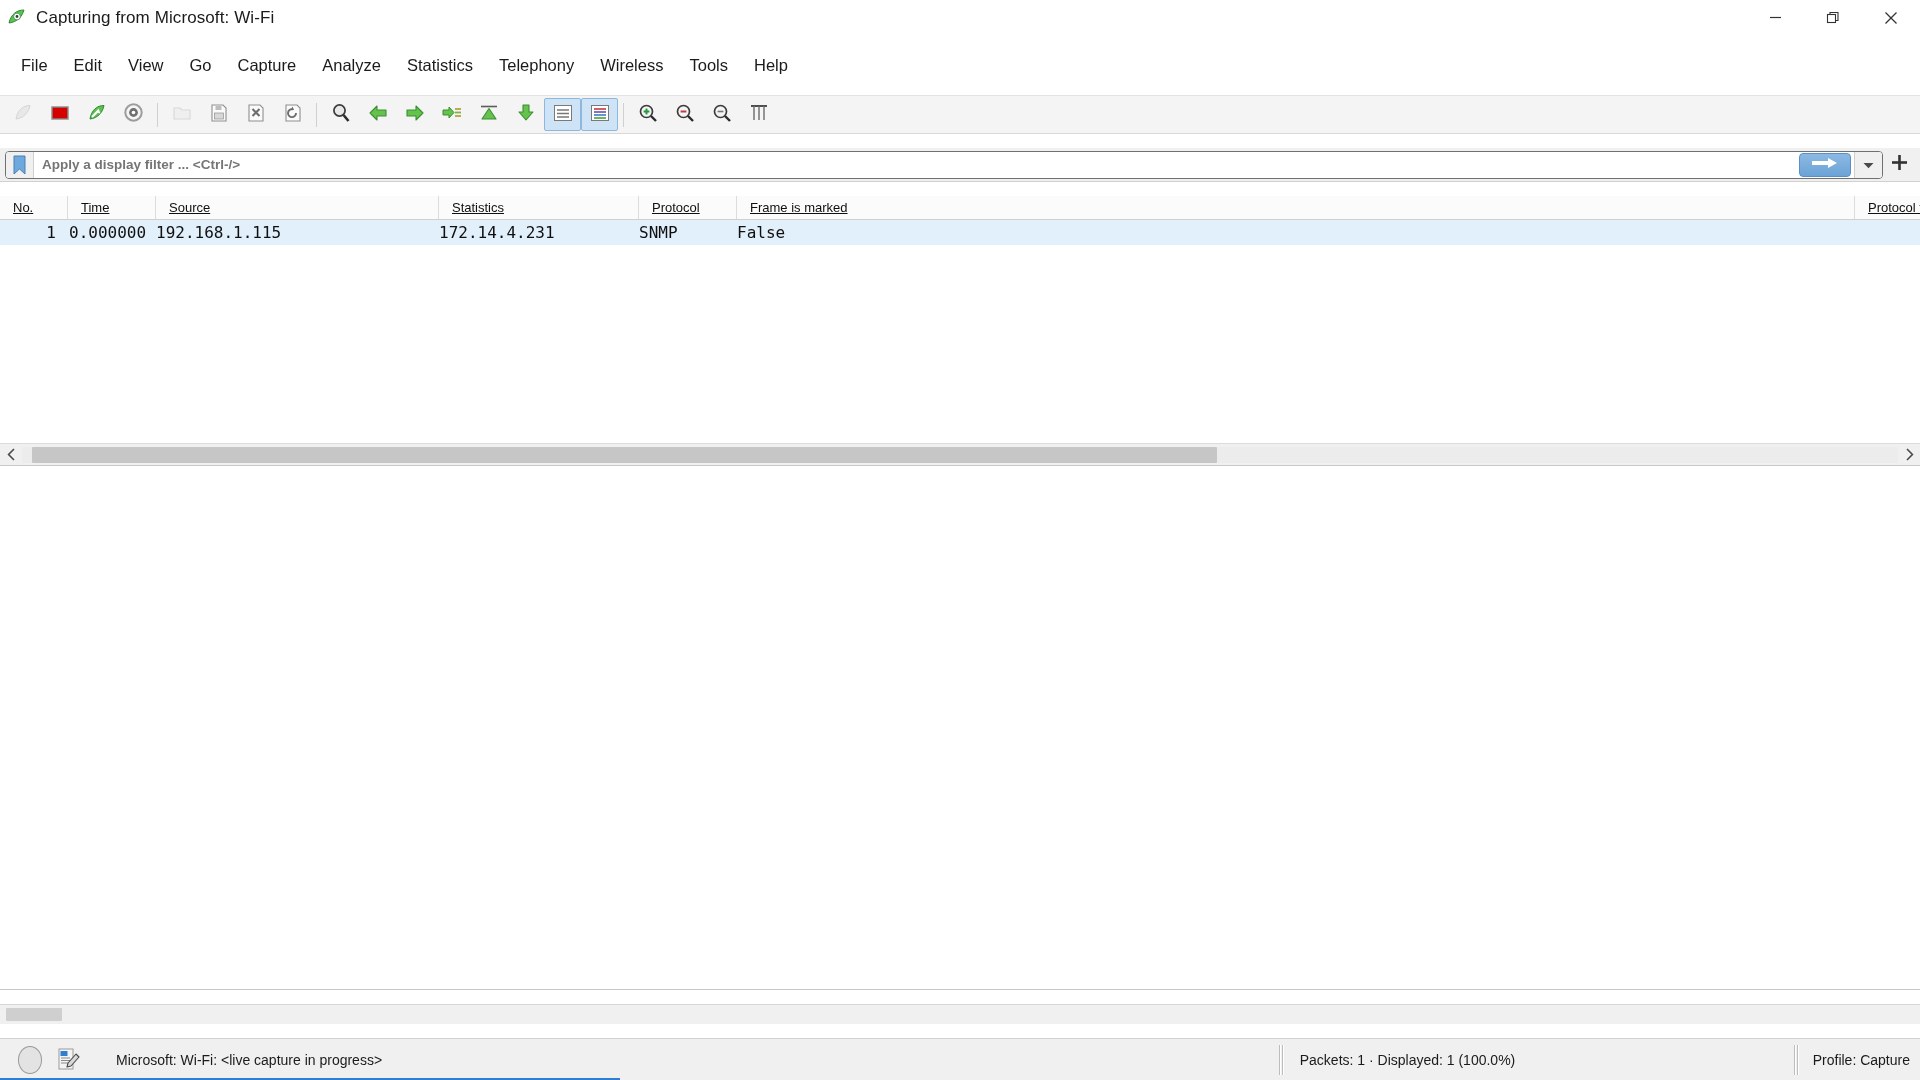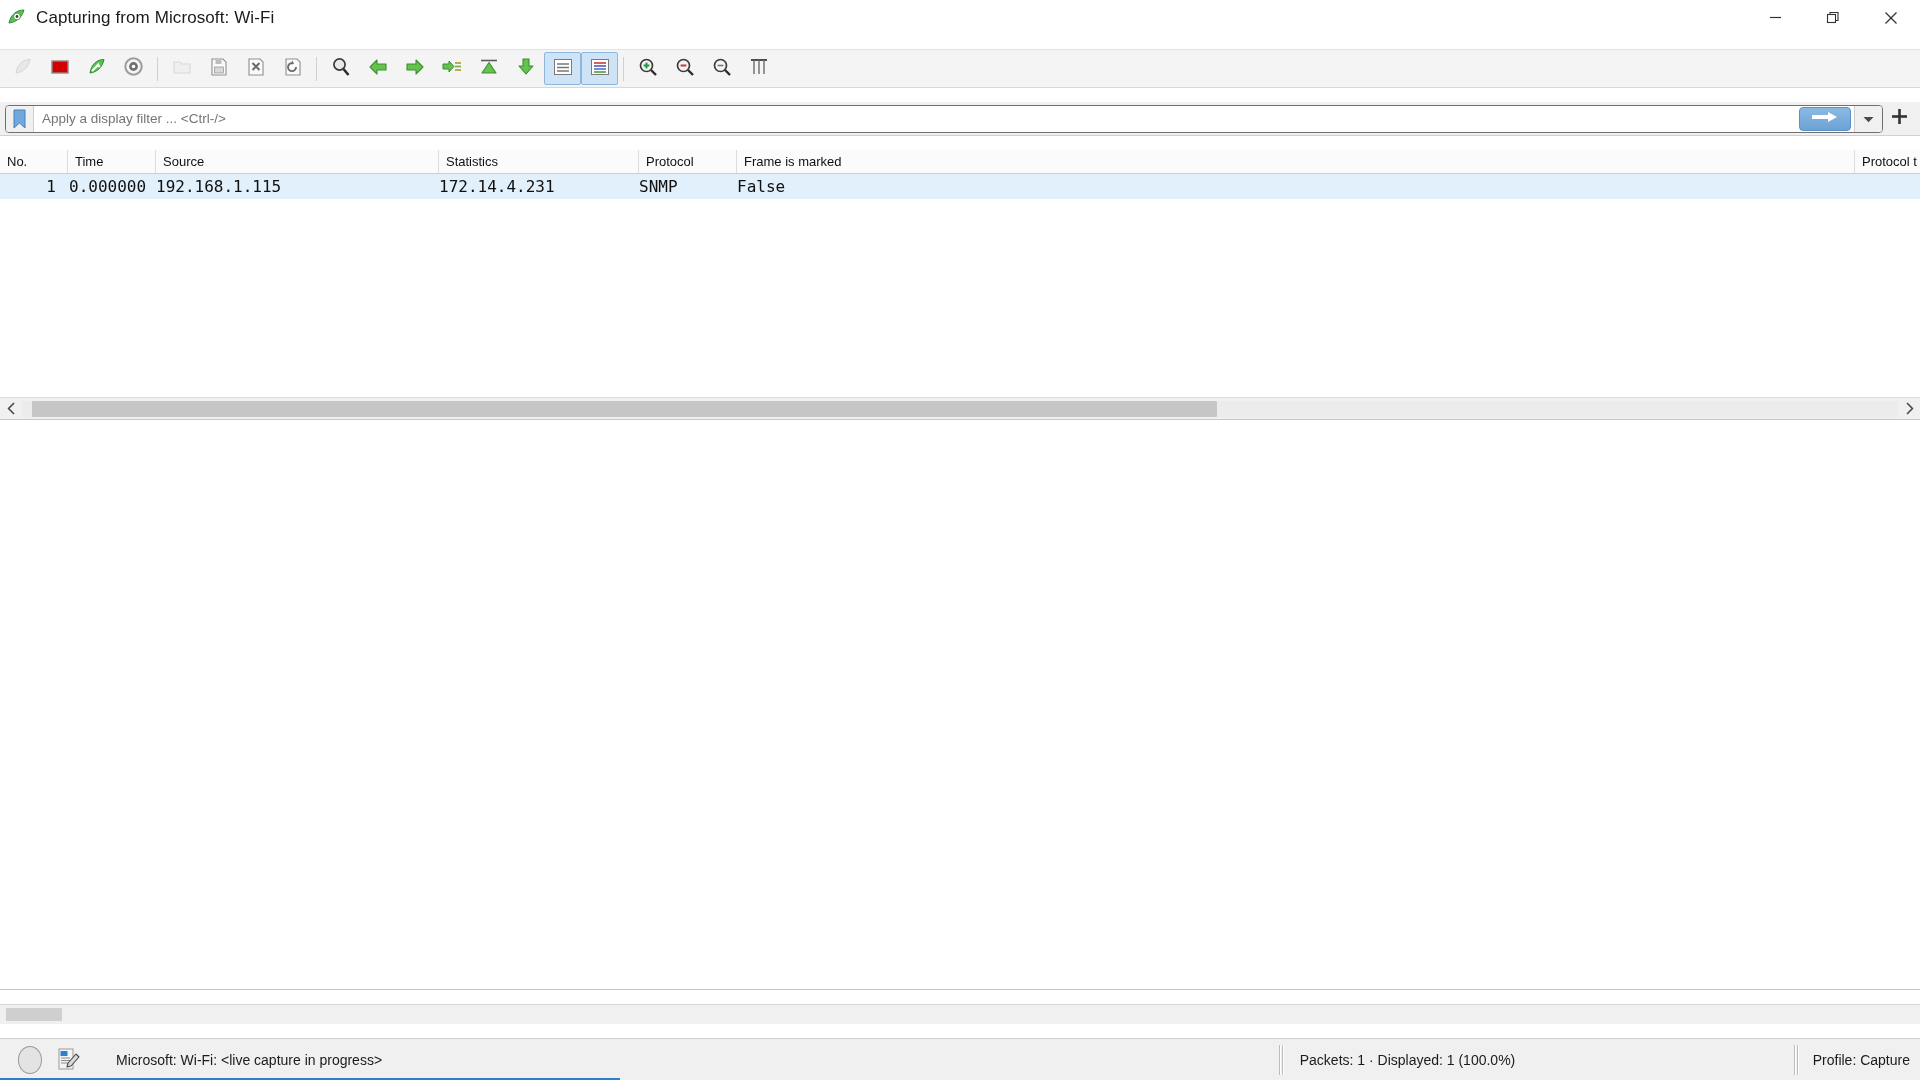--- a/index.html
+++ b/index.html
@@ -49,39 +49,39 @@
     border:1px solid #707070; border-radius:4px;
     display:flex; align-items:center; overflow:hidden;
   }
   .bookmark {
     width:28px; height:26px; display:flex; align-items:center; justify-content:center;
     background:#f0f0f0; border-right:1px solid #cfcfcf; flex:0 0 auto;
   }
   .filter-input {
     flex:1 1 auto; border:none; outline:none; height:24px;
     font-size:13.5px; color:#8a8a8a; background:transparent;
-    font-family:"Liberation Sans", sans-serif; padding-left:8px;
+    font-family:"Liberation Sans", sans-serif; padding-left:8px;font-weight:bold;
   }
   .filter-arrow-btn {
     width:52px; height:24px; margin-right:3px; flex:0 0 auto;
     background:linear-gradient(#8cb9e3,#6ba3d6); border:1px solid #5b90c4; border-radius:4px;
     display:flex; align-items:center; justify-content:center;
   }
   .filter-dd {
     width:28px; height:26px; flex:0 0 auto; display:flex; align-items:center; justify-content:center;
     background:#f0f0f0; border-left:1px solid #cfcfcf;
   }
   .filter-plus { width:32px; height:28px; display:flex; align-items:center; justify-content:center; flex:0 0 auto; }
 
   
   .packet-pane { height:270px; min-height:270px; display:flex; flex-direction:column; background:#fff; border-bottom:1px solid #c8c8c8; }
   .col-head { height:24px; min-height:24px; display:flex; background:#fbfbfb; border-bottom:1px solid #cfcfcf; }
   .ch {
     font-size:13px; color:#101010; display:flex; align-items:center;
-    padding-left:7px; border-right:1px solid #dcdcdc; overflow:hidden; white-space:nowrap; flex:0 0 auto;
+    padding-left:13px; border-right:1px solid #dcdcdc; overflow:hidden; white-space:nowrap; flex:0 0 auto;text-decoration:underline;
   }
   .plist { flex:1 1 auto; position:relative; overflow:hidden; background:#fff; }
   .prow { height:25px; display:flex; align-items:center; background:#e2f0fb; }
   .pc {
     font-family:"DejaVu Sans Mono","Liberation Mono",monospace;
     font-size:16px; color:#101010; white-space:nowrap; overflow:hidden; flex:0 0 auto;
   }
   .pc.r { text-align:right; }
 
   .hscroll { height:22px; min-height:22px; background:#f0f0f0; display:flex; align-items:center; border-top:1px solid #dcdcdc; }
@@ -135,20 +135,33 @@
       </div>
       <div class="win-btn close">
         <svg width="14" height="14" viewBox="0 0 14 14">
           <line x1="1.5" y1="1.5" x2="12.5" y2="12.5" stroke="#333" stroke-width="1.2"></line>
           <line x1="12.5" y1="1.5" x2="1.5" y2="12.5" stroke="#333" stroke-width="1.2"></line>
         </svg>
       </div>
     </div>
   </div>
 
+  <div class="menubar">
+    <div class="menu-item">File</div>
+    <div class="menu-item">Edit</div>
+    <div class="menu-item">View</div>
+    <div class="menu-item">Go</div>
+    <div class="menu-item">Capture</div>
+    <div class="menu-item">Analyze</div>
+    <div class="menu-item">Statistics</div>
+    <div class="menu-item">Telephony</div>
+    <div class="menu-item">Wireless</div>
+    <div class="menu-item">Tools</div>
+    <div class="menu-item">Help</div>
+  </div>
 
   <div class="toolbar">
 
     <div class="tb disabled">
       <span>
         <svg width="22" height="22" viewBox="0 0 22 22">
           <path d="M4 17 C5.5 8 11 3.5 18 3.5 C16.5 11 11.5 16 4 17 Z" fill="#d2d2d2" stroke="#9a9a9a" stroke-width="1"></path>
         </svg>
       </span>
     </div>

